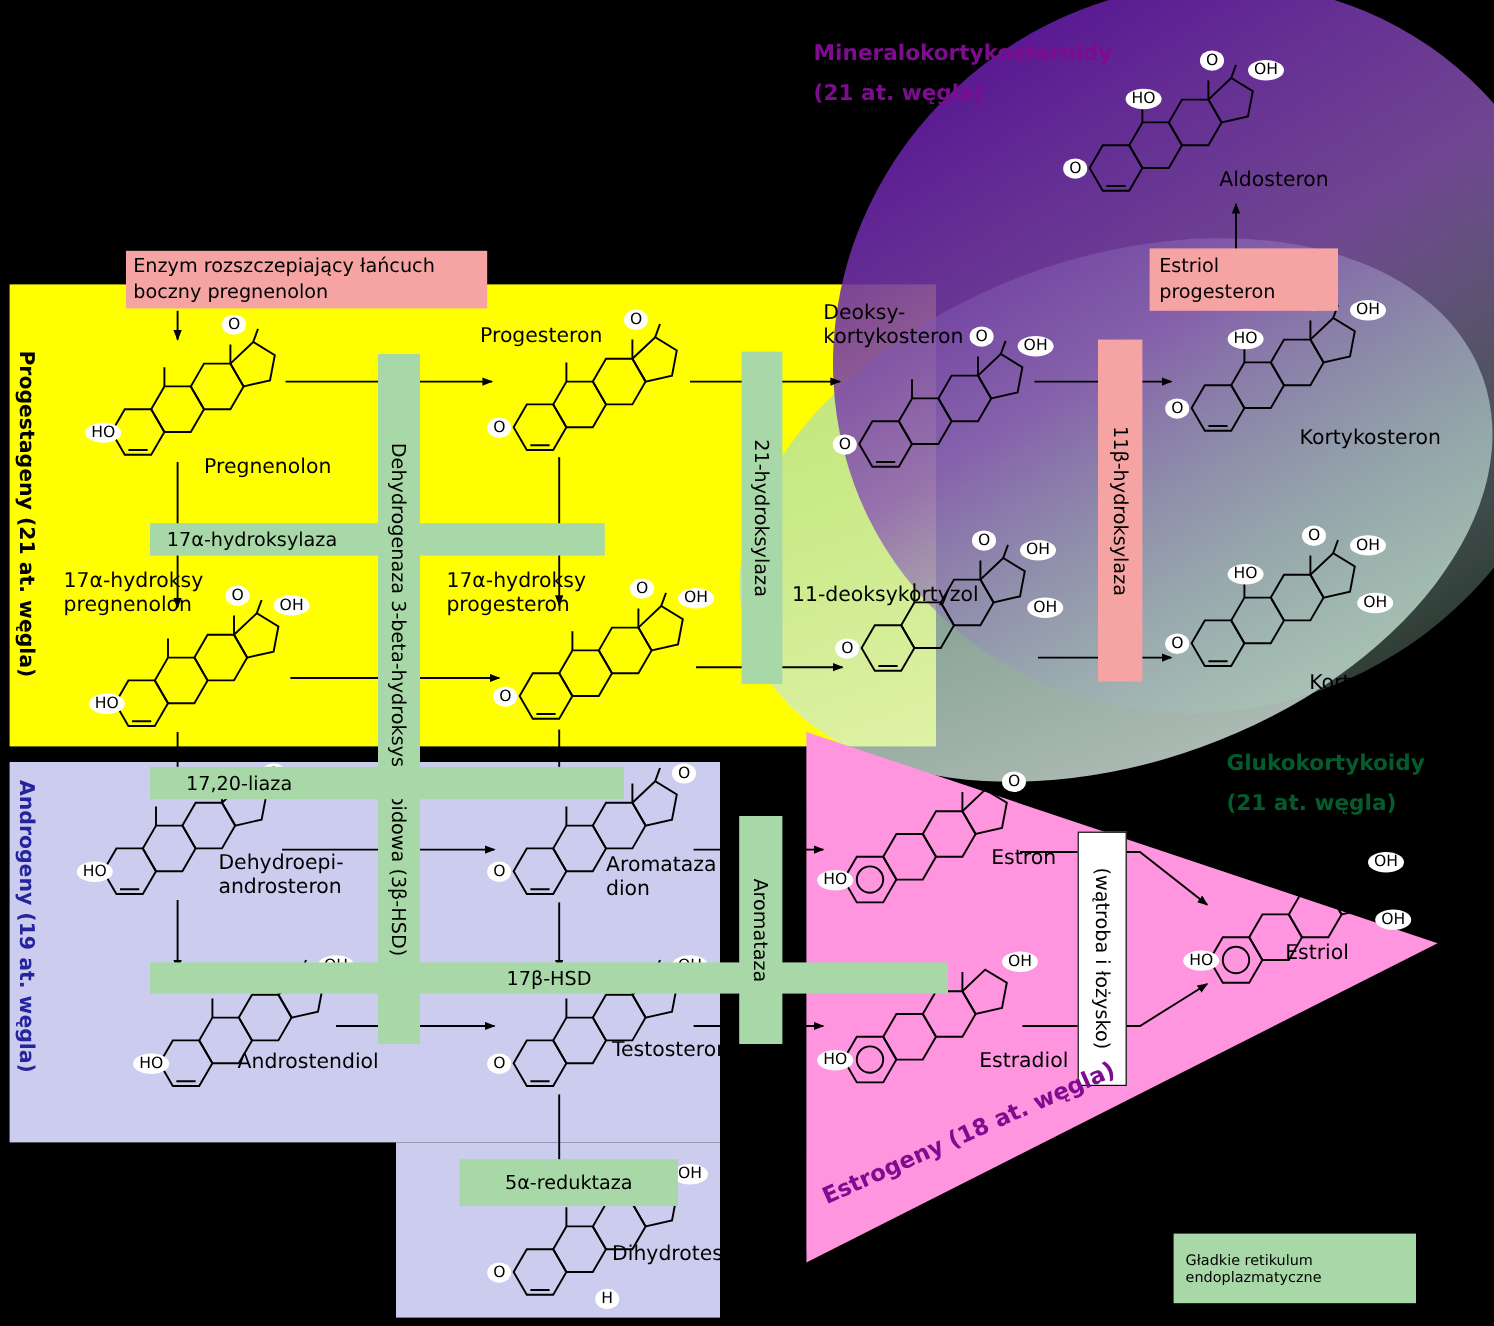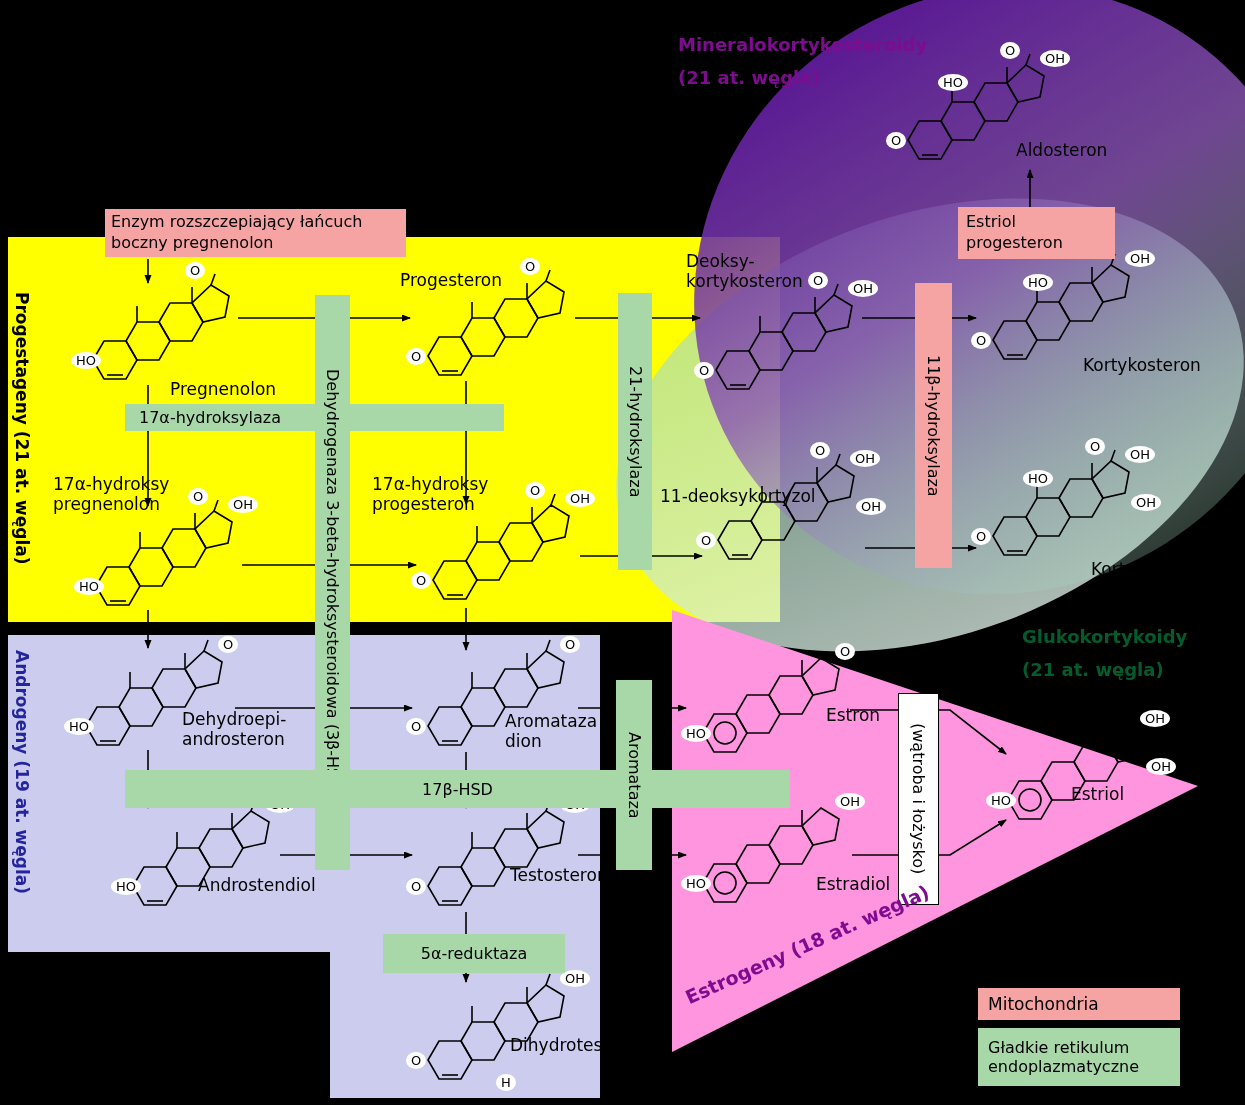--- a/index.html
+++ b/index.html
@@ -17,35 +17,35 @@
   .a-tr{top:-2px;left:140px}
   .a-tl{top:22px;left:38px}
   .a-b{top:102px;left:76px}
   .a-r{top:46px;left:146px}
   .clabel{position:absolute;font-size:17px;line-height:1.15;z-index:4;white-space:nowrap;}
   .clabel span{display:block;}
   .enzyme{position:absolute;z-index:3;font-size:16px;display:flex;align-items:center;}
   .enzyme.green{background:#a8d8a8;}
   .enzyme.pink{background:#f5a3a3;}
   .enzyme.white{background:#fff;border:1px solid #000;}
-  .hbar{justify-content:flex-start;}
+  .hbar{justify-content:flex-start;margin-top:32px;}
   .hbar.center{justify-content:center;}
   .vbar{justify-content:center;}
   .vtext{writing-mode:vertical-rl;white-space:nowrap;}
   .twolines span{display:block;line-height:1.3;}
   .side-label{position:absolute;writing-mode:vertical-rl;font-weight:bold;font-size:17px;
               z-index:4;white-space:nowrap;}
   .bigtag{position:absolute;font-weight:bold;font-size:18px;z-index:4;line-height:1.85;}
   .bigtag span{display:block;}
   #estrogeny-tag{position:absolute;left:682px;top:988px;transform:rotate(-24deg);
                  transform-origin:left top;font-weight:bold;font-size:19px;color:#7d0c8f;
                  z-index:4;white-space:nowrap;}
   .legendbox{position:absolute;z-index:4;font-size:17px;display:flex;flex-direction:column;
              justify-content:center;padding-left:10px;}
-  .legendbox.green{background:#a8d8a8;font-size:16px;justify-content:center;}
+  .legendbox.green{background:#a8d8a8;font-size:12px;justify-content:center;}
   .legendbox.pink{background:#f5a3a3;}
 </style>
 </head>
 <body>
 
 <div id="canvas">
 
   <svg width="0" height="0" style="position:absolute" aria-hidden="true">
     <defs>
       <symbol id="steroid" viewBox="0 0 160 120">
@@ -332,21 +332,24 @@
   </div>
   <div class="enzyme pink vbar" style="left:915px;top:283px;width:37px;height:285px">
     <span class="vtext">11β-hydroksylaza</span>
   </div>
   <div class="enzyme pink twolines" style="left:958px;top:207px;width:149px;height:52px;padding-left:8px">
     <div>
       <span>Estriol</span>
       <span>progesteron</span>
     </div>
   </div>
-  <div class="enzyme green hbar center" style="left:125px;top:770px;width:665px;height:38px">
+  <div class="enzyme green hbar" style="left:125px;top:607px;width:365px;height:27px;padding-left:30px">
+    <span>17,20-liaza</span>
+  </div>
+  <div class="enzyme green hbar center" style="left:125px;top:770px;width:665px;height:26px">
     <span>17β-HSD</span>
   </div>
   <div class="enzyme green vbar" style="left:616px;top:680px;width:36px;height:190px">
     <span class="vtext">Aromataza</span>
   </div>
   <div class="enzyme green hbar center" style="left:383px;top:934px;width:182px;height:39px">
     <span>5α-reduktaza</span>
   </div>
   <div class="enzyme white vbar" style="left:898px;top:693px;width:39px;height:210px">
     <span class="vtext">(wątroba i łożysko)</span>
@@ -357,21 +360,18 @@
     <span>(21 at. węgla)</span>
   </div>
   <div class="bigtag" style="left:1022px;top:620px;color:#045c2c">
     <span>Glukokortykoidy</span>
     <span>(21 at. węgla)</span>
   </div>
   <div class="side-label" style="left:12px;top:292px;color:#000">Progestageny (21 at. węgla)</div>
   <div class="side-label" style="left:12px;top:650px;color:#24249c">Androgeny (19 at. węgla)</div>
   <div id="estrogeny-tag">Estrogeny (18 at. węgla)</div>
 
-  <div class="legendbox pink" style="left:978px;top:988px;width:192px;height:32px">
-    <span>Mitochondria</span>
-  </div>
   <div class="legendbox green" style="left:978px;top:1028px;width:192px;height:58px">
     <span>Gładkie retikulum</span>
     <span>endoplazmatyczne</span>
   </div>
 
 </div>
 
 </body></html>

